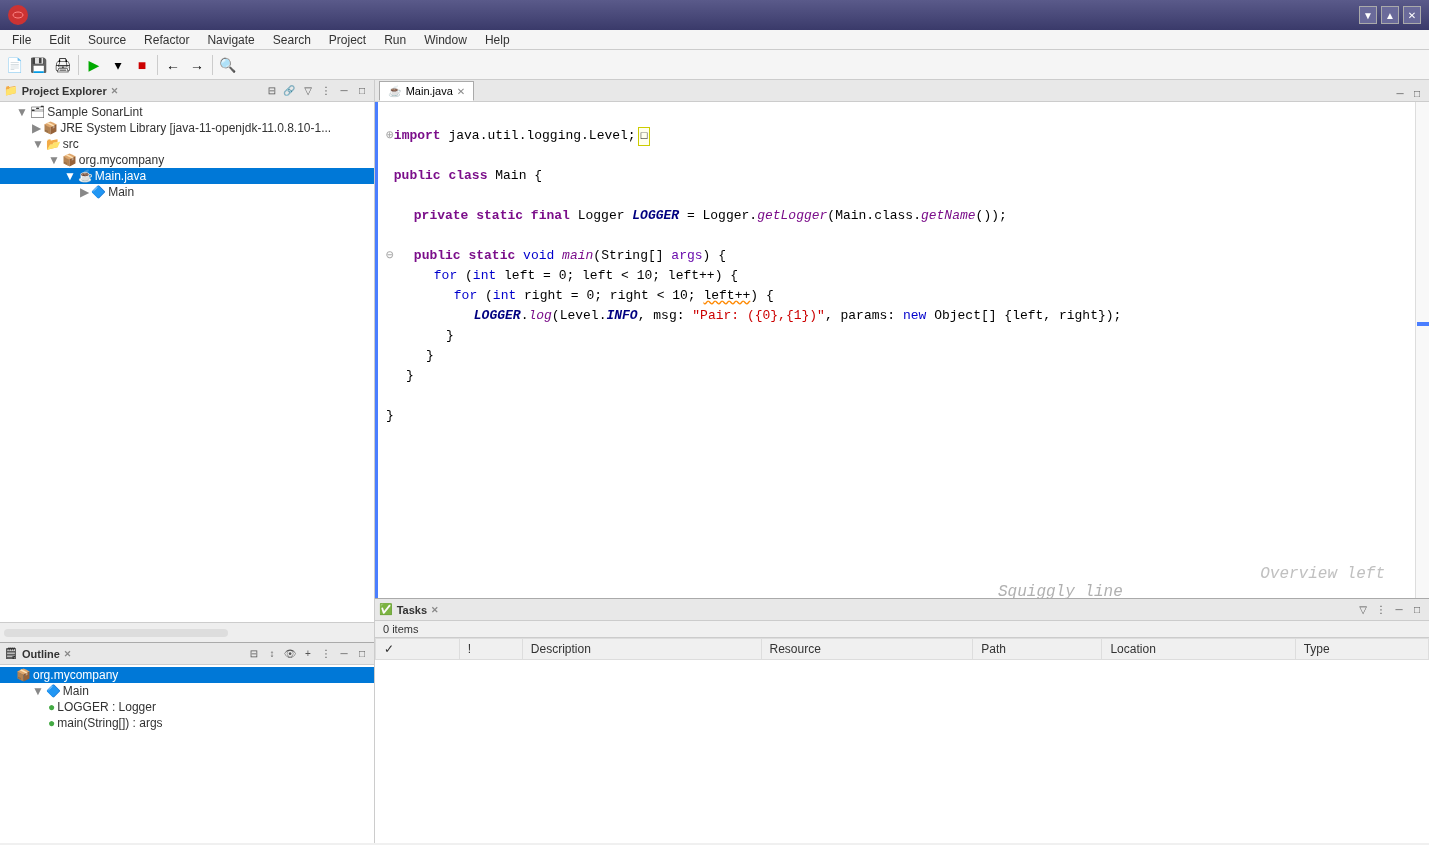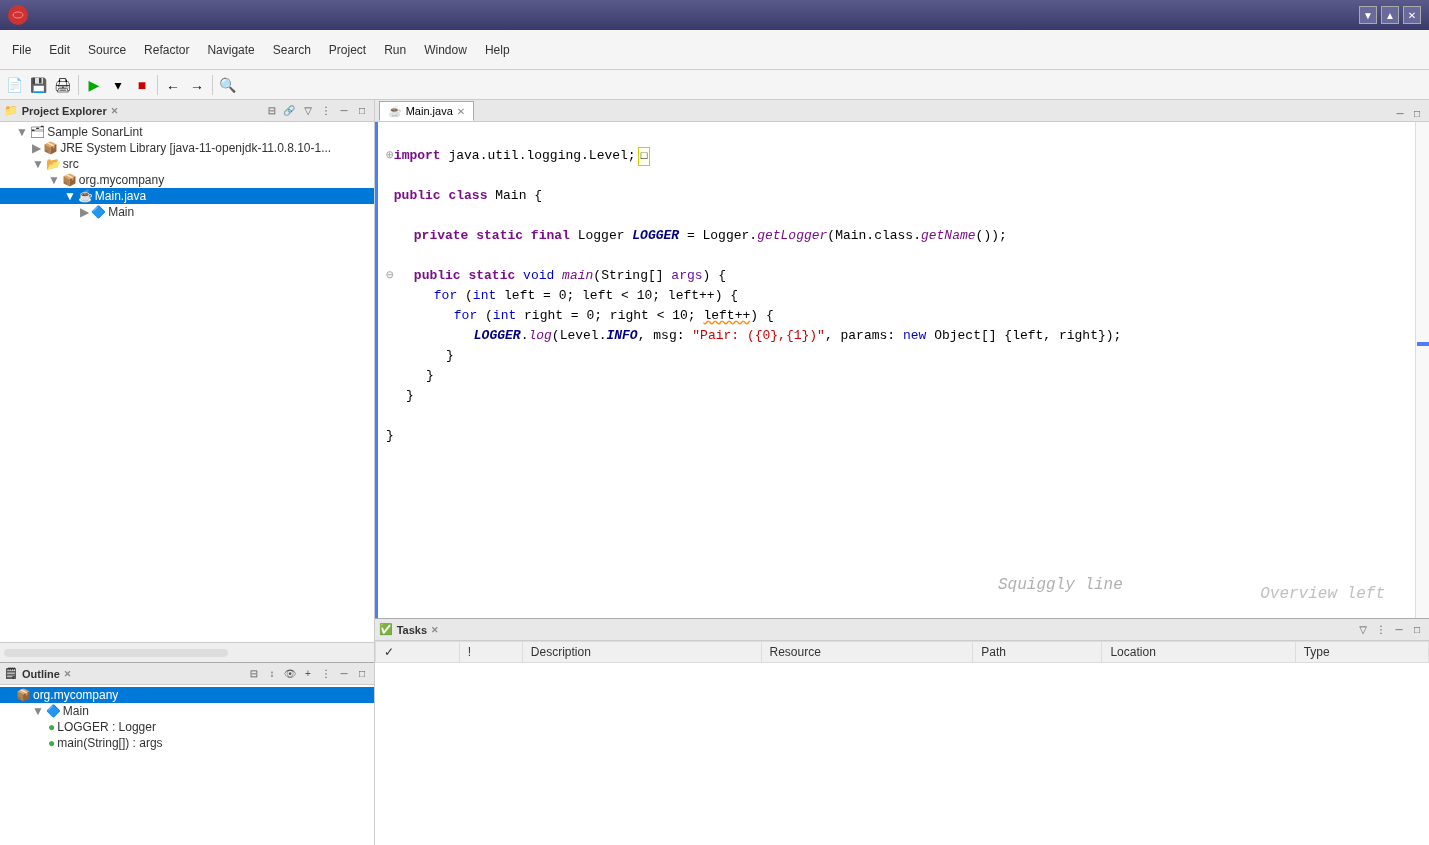--- a/index.html
+++ b/index.html
@@ -18,21 +18,21 @@
     }
     #title-bar .title-text { flex: 1; text-align: center; font-size: 12px; }
     #title-bar .win-controls { display: flex; gap: 4px; }
     #title-bar .win-btn { width: 18px; height: 18px; border: 1px solid #aaa; background: #6a6a9a; color: white; font-size: 10px; cursor: pointer; display: flex; align-items: center; justify-content: center; }
     #title-icon { width: 20px; height: 20px; background: #cc3333; border-radius: 50%; display: flex; align-items: center; justify-content: center; }
 
     
     #menu-bar {
       background: #f5f5f5;
       border-bottom: 1px solid #ccc;
-      height: 40px;
+      height: 20px;
       display: flex;
       align-items: center;
       padding: 0 4px;
       gap: 2px;
     }
     .menu-item { padding: 2px 8px; cursor: pointer; font-size: 12px; color: #333; }
 
     
     #toolbar {
       background: #f5f5f5;
@@ -528,21 +528,21 @@
               <line x1="530" y1="330" x2="700" y2="460" stroke="red" stroke-width="3" marker-end="url(#arrowhead)"></line>
 
               <line x1="990" y1="330" x2="1010" y2="375" stroke="red" stroke-width="3" marker-end="url(#arrowhead)"></line>
               <defs>
                 <marker id="arrowhead" markerWidth="10" markerHeight="7" refX="10" refY="3.5" orient="auto">
                   <polygon points="0 0, 10 3.5, 0 7" fill="red"></polygon>
                 </marker>
               </defs>
             </svg>
 
-            <div class="squiggly-label" style="position:absolute; left:620px; top:451px; color:#b0b0b0; font-size:16px; font-style:italic;">Squiggly line</div>
+            <div class="squiggly-label" style="position:absolute; left:620px; top:478px; color:#b0b0b0; font-size:16px; font-style:italic;">Squiggly line</div>
             <div class="overview-label" style="position:absolute; right:30px; top:460px; color:#c0c0c0; font-size:16px; font-style:italic;">Overview left</div>
           </div>
         </div>
 
         <div class="editor-scrollbar-right" style="background:#f8f8f8; border-left:1px solid #ddd;">
           <div class="scrollbar-marker" style="top:220px; background:#4a7eff; width:12px; height:4px;"></div>
         </div>
       </div>
 
       <div id="bottom-panels">
@@ -553,20 +553,21 @@
               <span>Tasks</span>
               <span style="font-size:9px; color:#888;">✕</span>
             </div>
             <div class="panel-actions">
               <div class="panel-btn">▽</div>
               <div class="panel-btn">⋮</div>
               <div class="panel-btn">─</div>
               <div class="panel-btn">□</div>
             </div>
           </div>
+          <div class="tasks-count">0 items</div>
           <div class="tasks-table">
             <table>
               <thead>
                 <tr>
                   <th>✓</th>
                   <th>!</th>
                   <th>Description</th>
                   <th>Resource</th>
                   <th>Path</th>
                   <th>Location</th>

